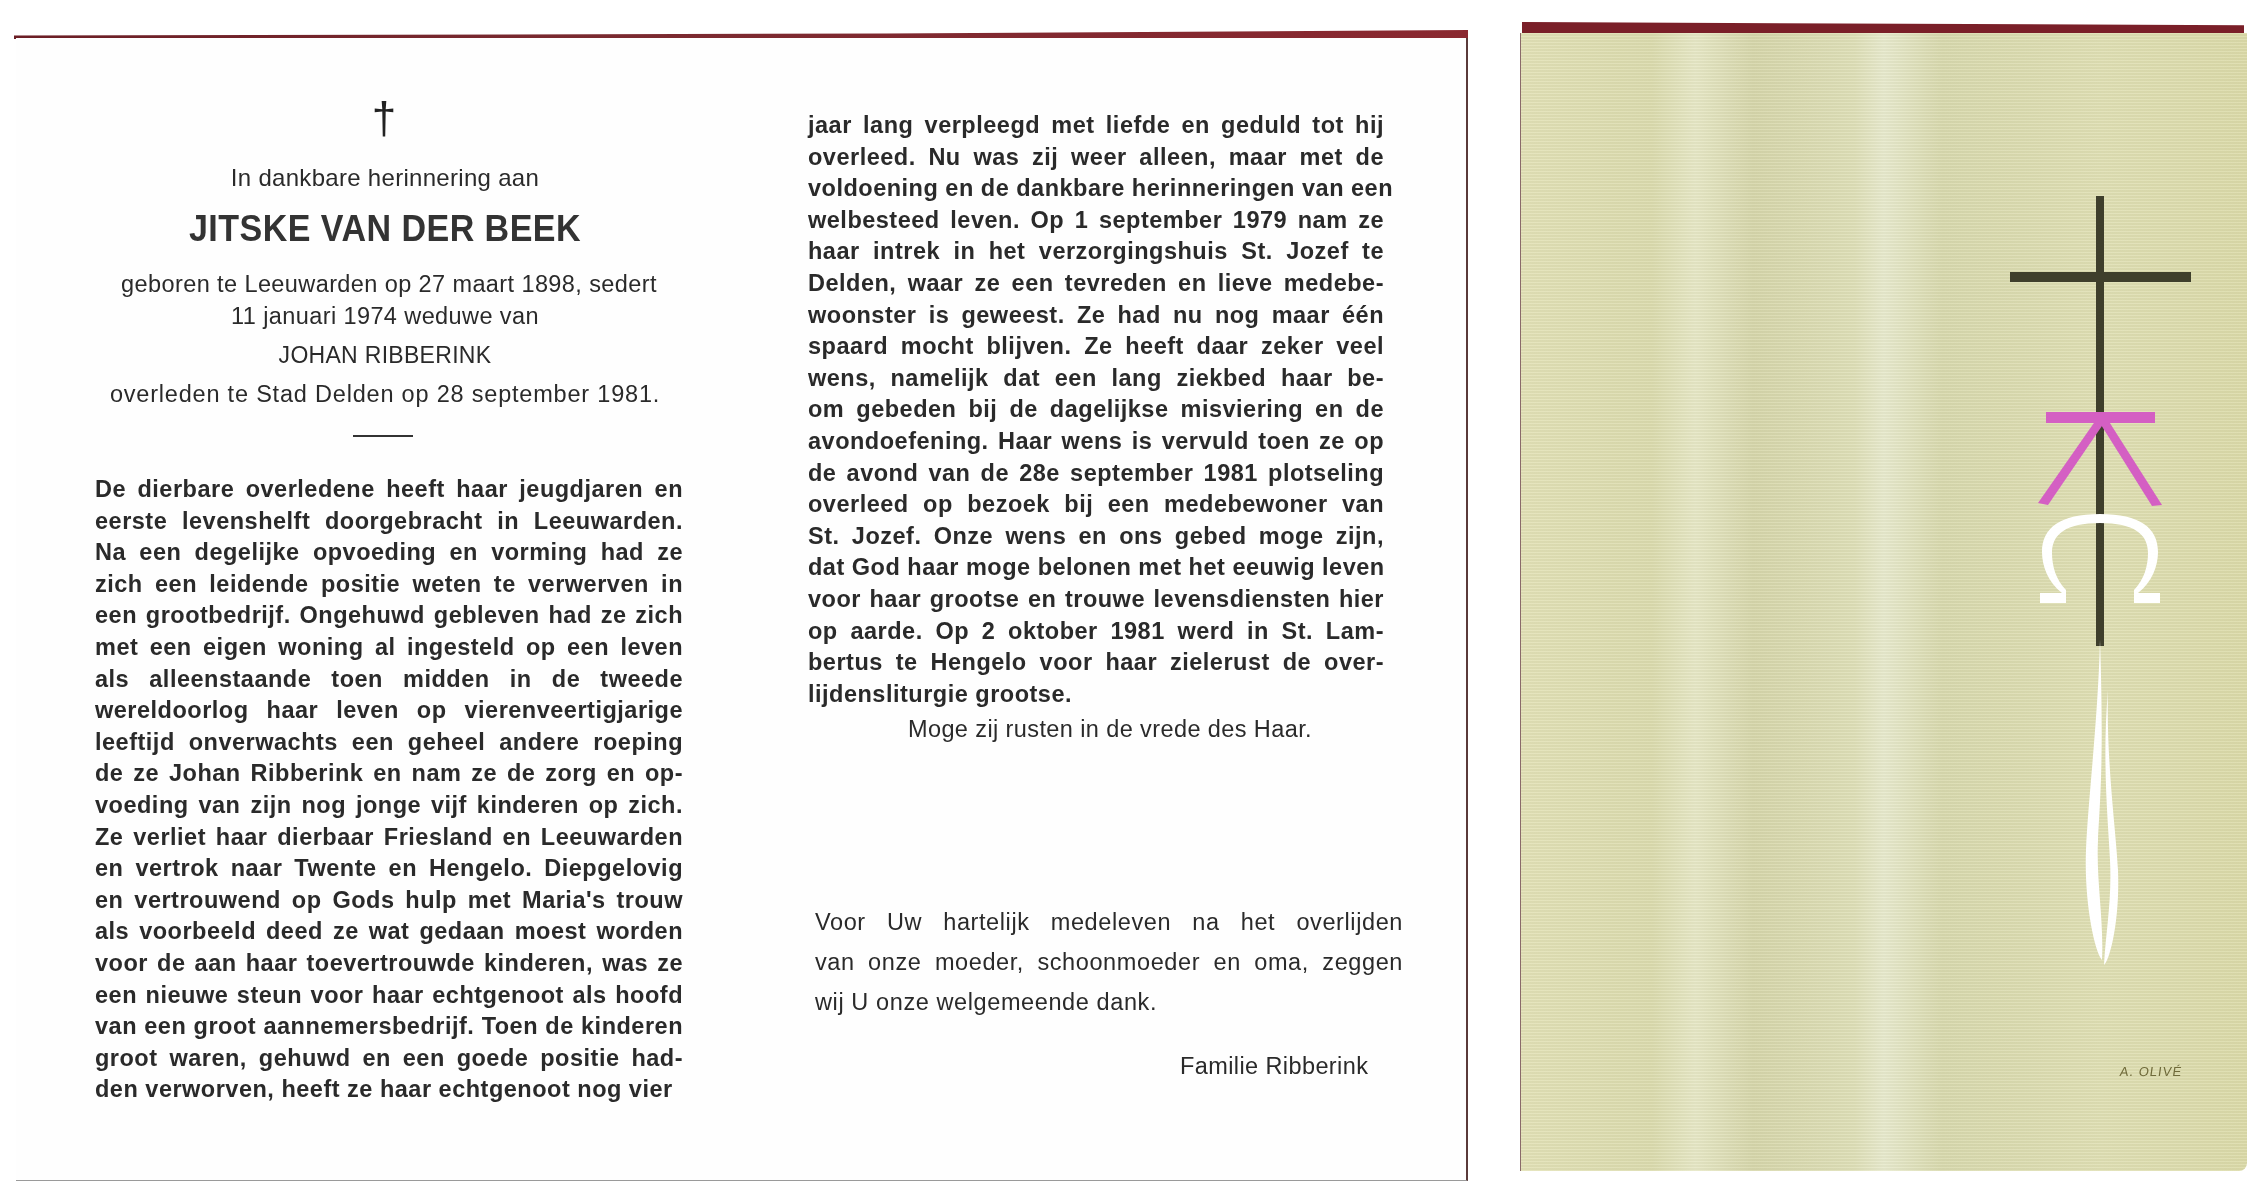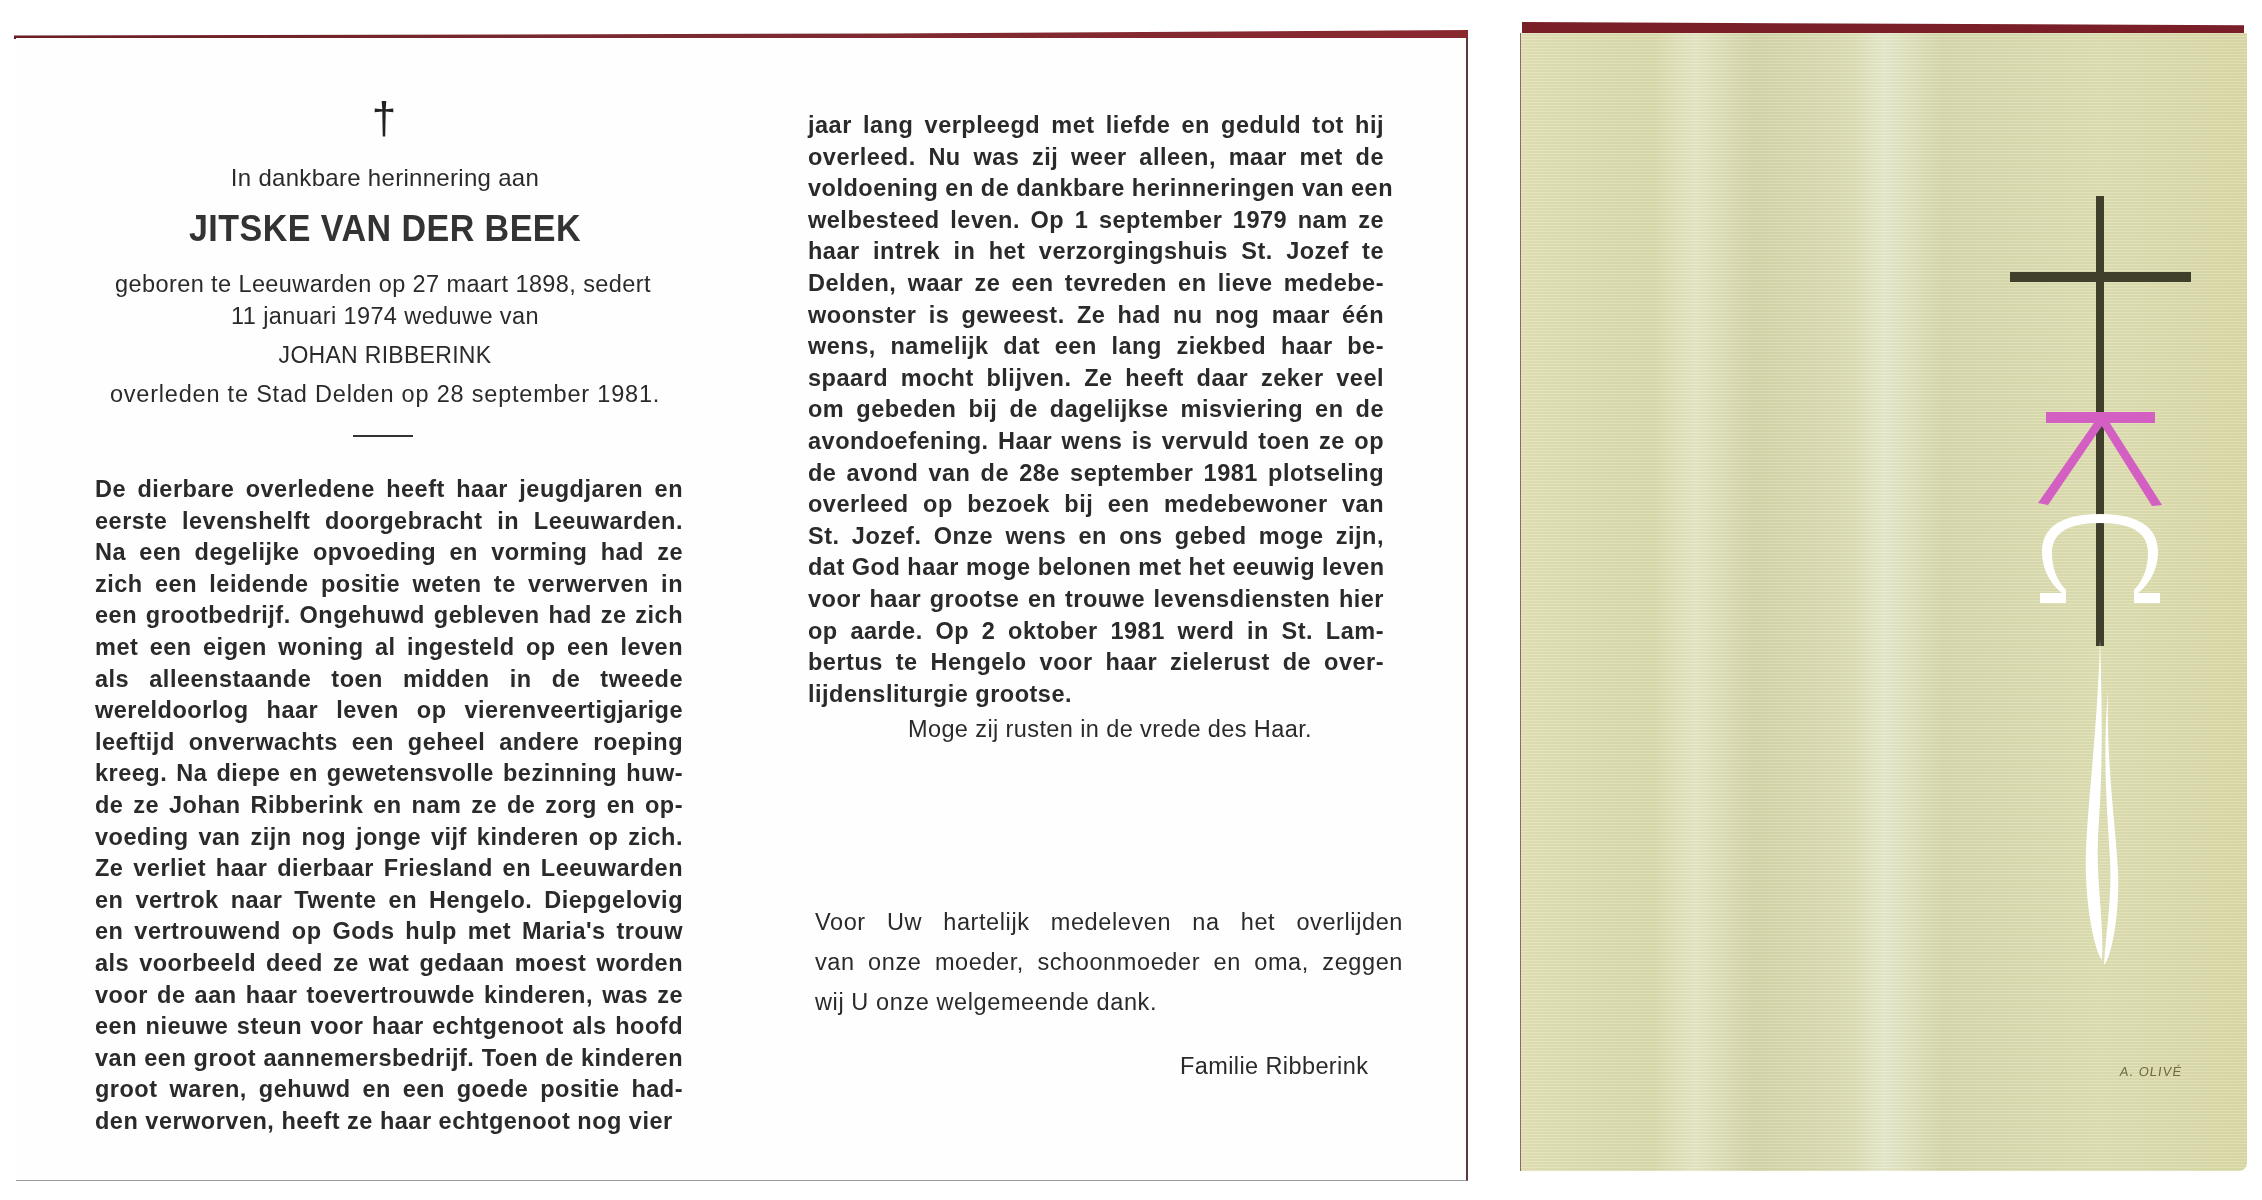--- a/index.html
+++ b/index.html
@@ -25,21 +25,21 @@
     border-left:1px solid #8a6a6a;
   }
   .red-band-right {
     position:absolute; left:1522px; top:22px; width:722px; height:11px;
     background:#7a1f28; clip-path:polygon(0 0,100% 30%,100% 100%,0 100%);
   }
   .center { position:absolute; text-align:center; white-space:nowrap; }
   .dagger { left:364px; top:92px; width:40px; font-size:44px; line-height:52px; color:#222; }
   .intro { left:160px; top:164px; width:450px; font-size:24px; letter-spacing:0.3px; }
   .name { left:120px; top:208px; width:530px; font-size:37px; font-weight:bold; letter-spacing:0.5px; transform:scaleX(0.92); color:#333; }
-  .l1 { left:88px; top:271px; width:590px; font-size:23.5px; letter-spacing:0.4px; }
+  .l1 { left:94px; top:271px; width:590px; font-size:23.5px; letter-spacing:0.4px; }
   .l2 { left:160px; top:303px; width:450px; font-size:23.5px; letter-spacing:0.4px; }
   .l3 { left:210px; top:342px; width:350px; font-size:23px; letter-spacing:0.3px; }
   .l4 { left:80px; top:381px; width:610px; font-size:23.5px; letter-spacing:0.8px; }
   .divider { position:absolute; left:353px; top:435px; width:60px; height:2px; background:#333; }
   .col { position:absolute; font-size:23.5px; line-height:31.6px; letter-spacing:0.5px; }
   .col .ln { display:block; white-space:nowrap; text-align:justify; text-align-last:justify; height:31.6px;font-weight:bold; }
   .col .ln.last { text-align-last:left; }
   .col-left { left:95px; top:474px; width:588px; }
   .col-right { left:808px; top:110px; width:576px; }
   .closing { left:880px; top:716px; width:460px; font-size:23.5px; letter-spacing:0.4px; }
@@ -68,43 +68,42 @@
 <div class="col col-left" id="col-left">
     <span class="ln">De dierbare overledene heeft haar jeugdjaren en</span>
     <span class="ln">eerste levenshelft doorgebracht in Leeuwarden.</span>
     <span class="ln">Na een degelijke opvoeding en vorming had ze</span>
     <span class="ln">zich een leidende positie weten te verwerven in</span>
     <span class="ln">een grootbedrijf. Ongehuwd gebleven had ze zich</span>
     <span class="ln">met een eigen woning al ingesteld op een leven</span>
     <span class="ln">als alleenstaande toen midden in de tweede</span>
     <span class="ln">wereldoorlog haar leven op vierenveertigjarige</span>
     <span class="ln">leeftijd onverwachts een geheel andere roeping</span>
-    <span class="ln">kreeg. Na diepe en gewetensvolle bezinning huw-</span>
     <span class="ln">de ze Johan Ribberink en nam ze de zorg en op-</span>
     <span class="ln">voeding van zijn nog jonge vijf kinderen op zich.</span>
     <span class="ln">Ze verliet haar dierbaar Friesland en Leeuwarden</span>
     <span class="ln">en vertrok naar Twente en Hengelo. Diepgelovig</span>
     <span class="ln">en vertrouwend op Gods hulp met Maria's trouw</span>
     <span class="ln">als voorbeeld deed ze wat gedaan moest worden</span>
     <span class="ln">voor de aan haar toevertrouwde kinderen, was ze</span>
     <span class="ln">een nieuwe steun voor haar echtgenoot als hoofd</span>
     <span class="ln">van een groot aannemersbedrijf. Toen de kinderen</span>
     <span class="ln">groot waren, gehuwd en een goede positie had-</span>
     <span class="ln last">den verworven, heeft ze haar echtgenoot nog vier</span>
   </div>
 <div class="col col-right" id="col-right">
     <span class="ln">jaar lang verpleegd met liefde en geduld tot hij</span>
     <span class="ln">overleed. Nu was zij weer alleen, maar met de</span>
     <span class="ln">voldoening en de dankbare herinneringen van een</span>
     <span class="ln">welbesteed leven. Op 1 september 1979 nam ze</span>
     <span class="ln">haar intrek in het verzorgingshuis St. Jozef te</span>
     <span class="ln">Delden, waar ze een tevreden en lieve medebe-</span>
     <span class="ln">woonster is geweest. Ze had nu nog maar één</span>
+    <span class="ln">spaard mocht blijven. Ze heeft daar zeker veel</span>
     <span class="ln">wens, namelijk dat een lang ziekbed haar be-</span>
-    <span class="ln">spaard mocht blijven. Ze heeft daar zeker veel</span>
     <span class="ln">om gebeden bij de dagelijkse misviering en de</span>
     <span class="ln">avondoefening. Haar wens is vervuld toen ze op</span>
     <span class="ln">de avond van de 28e september 1981 plotseling</span>
     <span class="ln">overleed op bezoek bij een medebewoner van</span>
     <span class="ln">St. Jozef. Onze wens en ons gebed moge zijn,</span>
     <span class="ln">dat God haar moge belonen met het eeuwig leven</span>
     <span class="ln">voor haar grootse en trouwe levensdiensten hier</span>
     <span class="ln">op aarde. Op 2 oktober 1981 werd in St. Lam-</span>
     <span class="ln">bertus te Hengelo voor haar zielerust de over-</span>
     <span class="ln last">lijdensliturgie grootse.</span>

